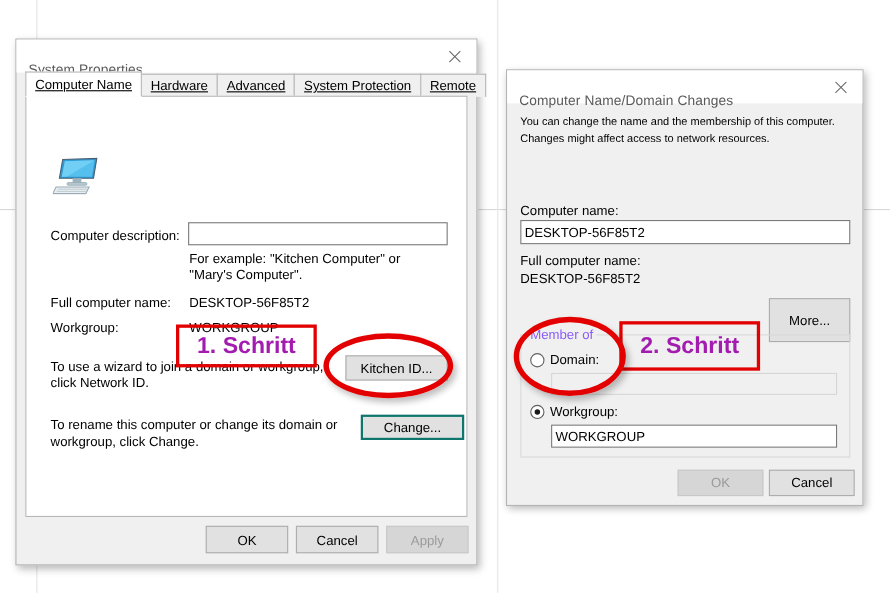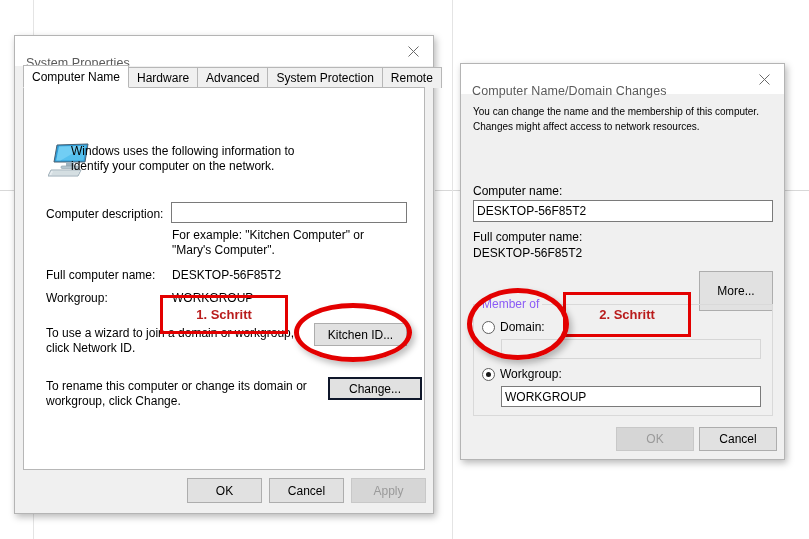--- a/index.html
+++ b/index.html
@@ -66,20 +66,21 @@
 
   
   .tabstrip {
     position: absolute;
     left: 8px;
     top: 30px;
     right: 8px;
     height: 22px;
     display: flex;
     align-items: flex-end;
+    text-decoration: underline;
   }
   .tab {
     height: 21px;
     padding: 0 8px;
     font-size: 12px;
     color: #000;
     display: flex;
     align-items: center;
     background: #f0f0f0;
     border: 1px solid #b7b7b7;
@@ -170,21 +171,21 @@
     font-size: 12px;
     color: #000;
     display: flex;
     align-items: center;
     justify-content: center;
     font-family: "Liberation Sans", sans-serif;
     cursor: default;
     white-space: nowrap;
   }
   .btn.focused {
-    border: 2px solid #0f172a;
+    border: 2px solid #0f766e;
   }
   .btn.disabled {
     color: #9a9a9a;
     background: #d6d6d6;
     border: 1px solid #c8c8c8;
   }
 
   
   .d2-body-text {
     position: absolute;
@@ -242,22 +243,22 @@
     position: absolute;
     border: 3px solid #e30000;
     box-sizing: border-box;
     display: flex;
     align-items: center;
     justify-content: center;
     z-index: 60;
     background: transparent;
   }
   .anno-label {
-    color: #b91c1c;
-    font-size: 13px;
+    color: #a21caf;
+    font-size: 21px;
     font-weight: bold;
     font-family: "Liberation Sans", sans-serif;
     white-space: nowrap;
   }
   .anno-ellipse {
     position: absolute;
     border: 5px solid #e30000;
     border-radius: 50%;
     box-sizing: border-box;
     z-index: 60;
@@ -311,21 +312,20 @@
         <path d="M11 3.5 L38 2.7 L35.6 17.6 L8.2 17.6 Z" fill="#55c0ee"></path>
         <path d="M11 3.5 L38 2.7 L12.5 17.6 L8.2 17.6 Z" fill="#7bd3f5" opacity="0.75"></path>
         <rect x="18" y="19" width="8" height="4" fill="#9fb3bf"></rect>
         <rect x="13" y="23" width="18" height="2.4" rx="1" fill="#b9c9d2" stroke="#8ea2ad" stroke-width="0.7"></rect>
         <path d="M3 27 L33 27 L30 33 L0 33 Z" fill="#e8eef1" stroke="#9aabb5" stroke-width="1"></path>
         <line x1="4.6" y1="29" x2="31" y2="29" stroke="#b8c6cd" stroke-width="0.8"></line>
         <line x1="3.6" y1="31" x2="30" y2="31" stroke="#b8c6cd" stroke-width="0.8"></line>
       </svg>
     </div>
 
-    <div class="intro-text" style="left:47px; top:56px; width:245px;">Windows uses the following information to identify your computer on the network.</div>
 
     <div class="field-label" style="left:22px; top:119px;">Computer description:</div>
     <div class="textbox" style="left:147px; top:114px; width:236px; height:21px;"></div>
     <div class="helptext" style="left:148px; top:140px; width:215px;">For example: "Kitchen Computer" or "Mary's Computer".</div>
 
     <div class="field-label" style="left:22px; top:180px;">Full computer name:</div>
     <div class="field-value" style="left:148px; top:180px;">DESKTOP-56F85T2</div>
 
     <div class="field-label" style="left:22px; top:203px;">Workgroup:</div>
     <div class="field-value" style="left:148px; top:203px;">WORKGROUP</div>

